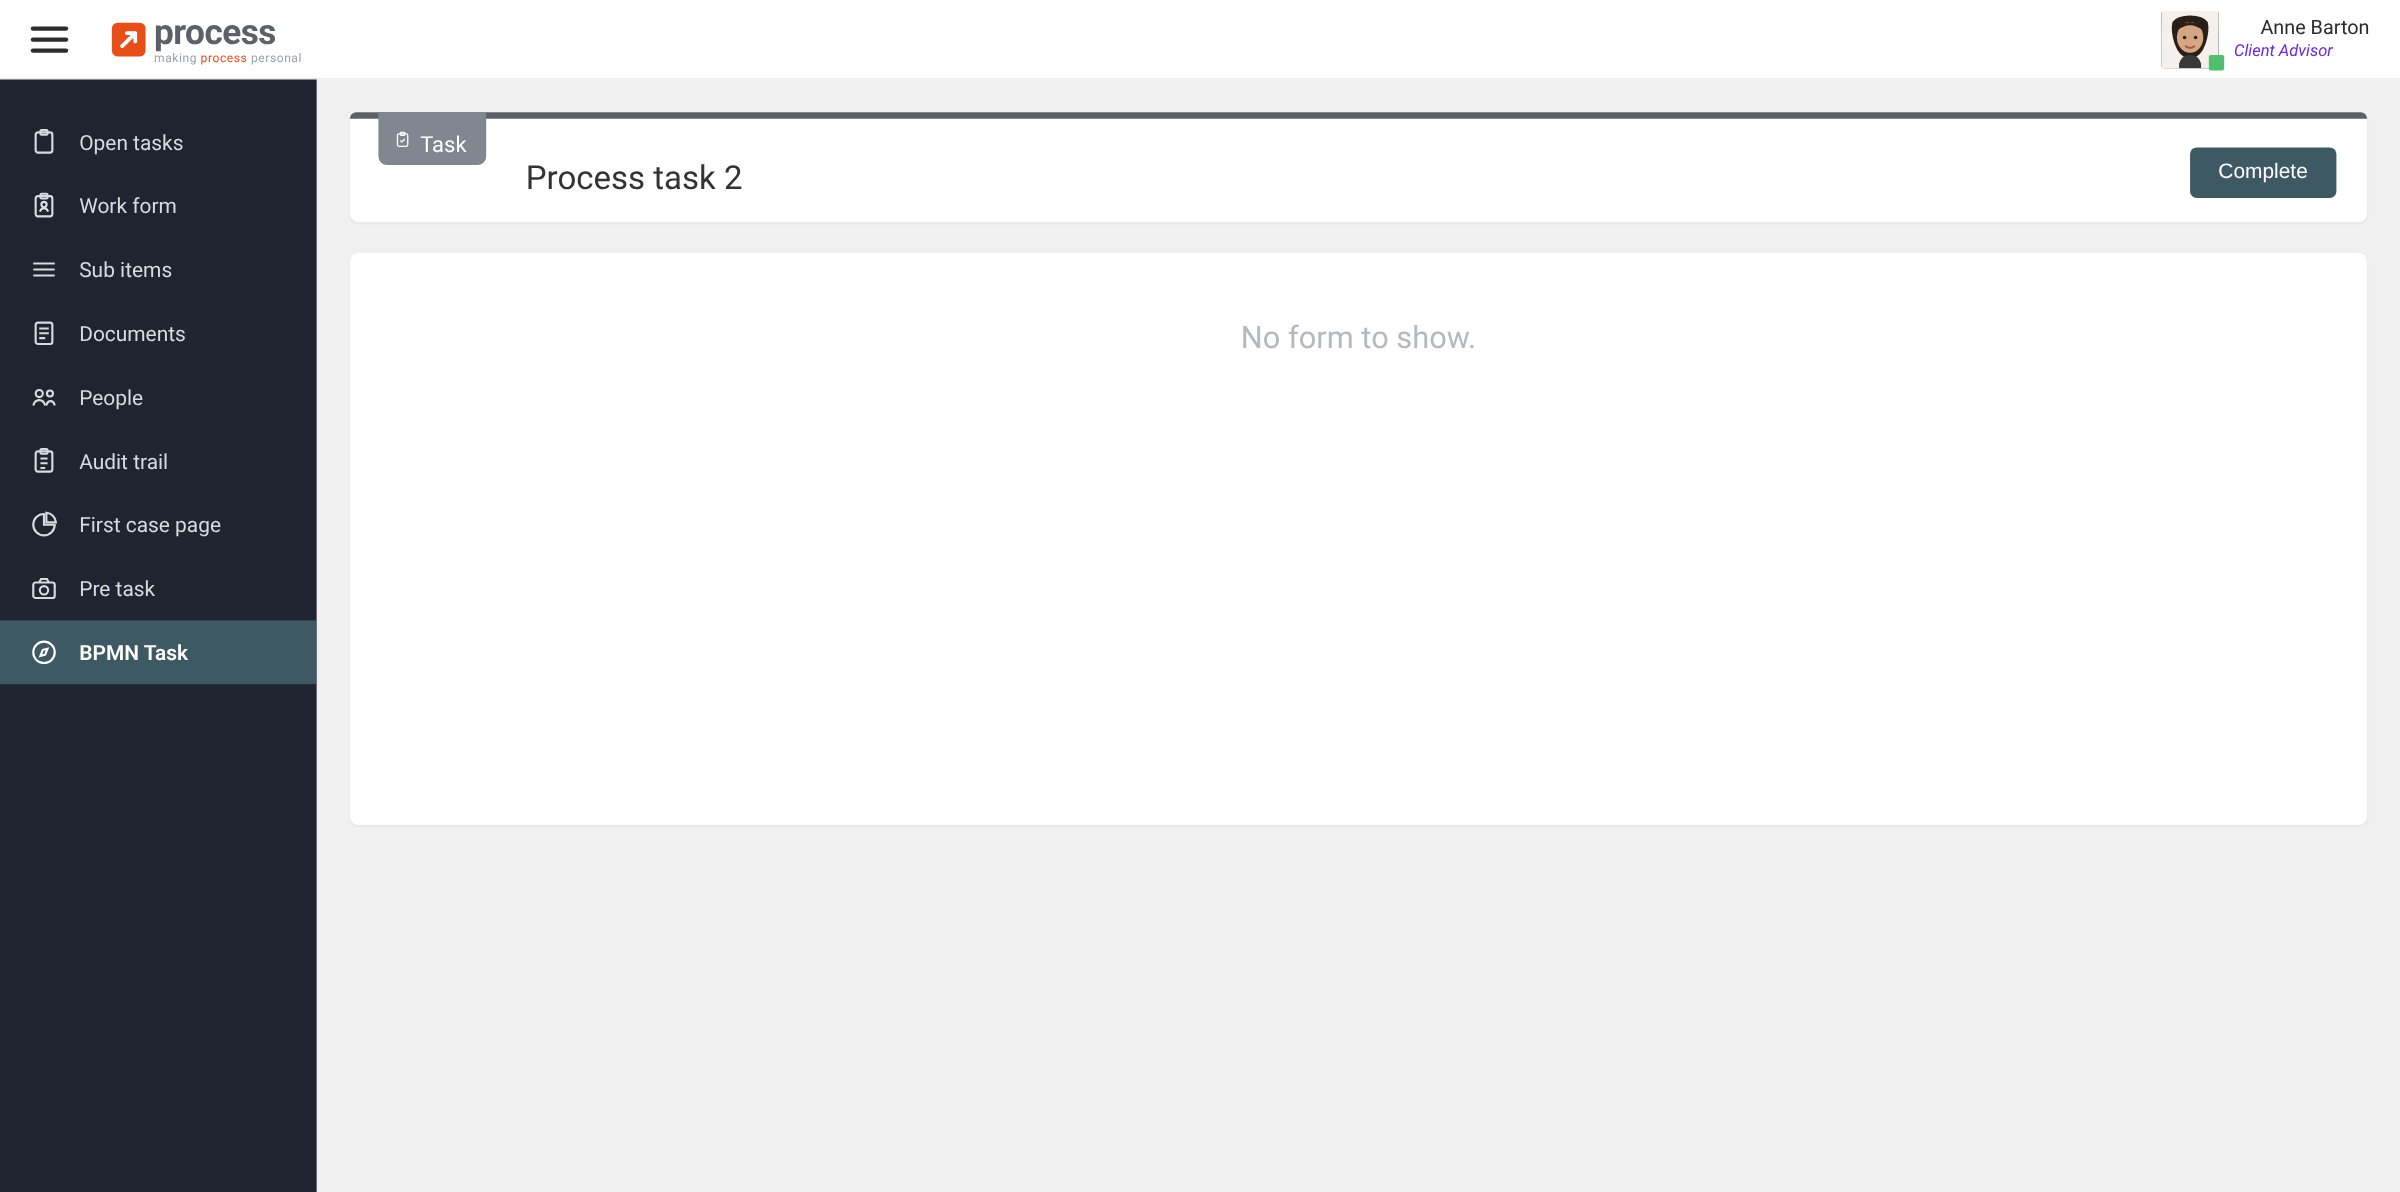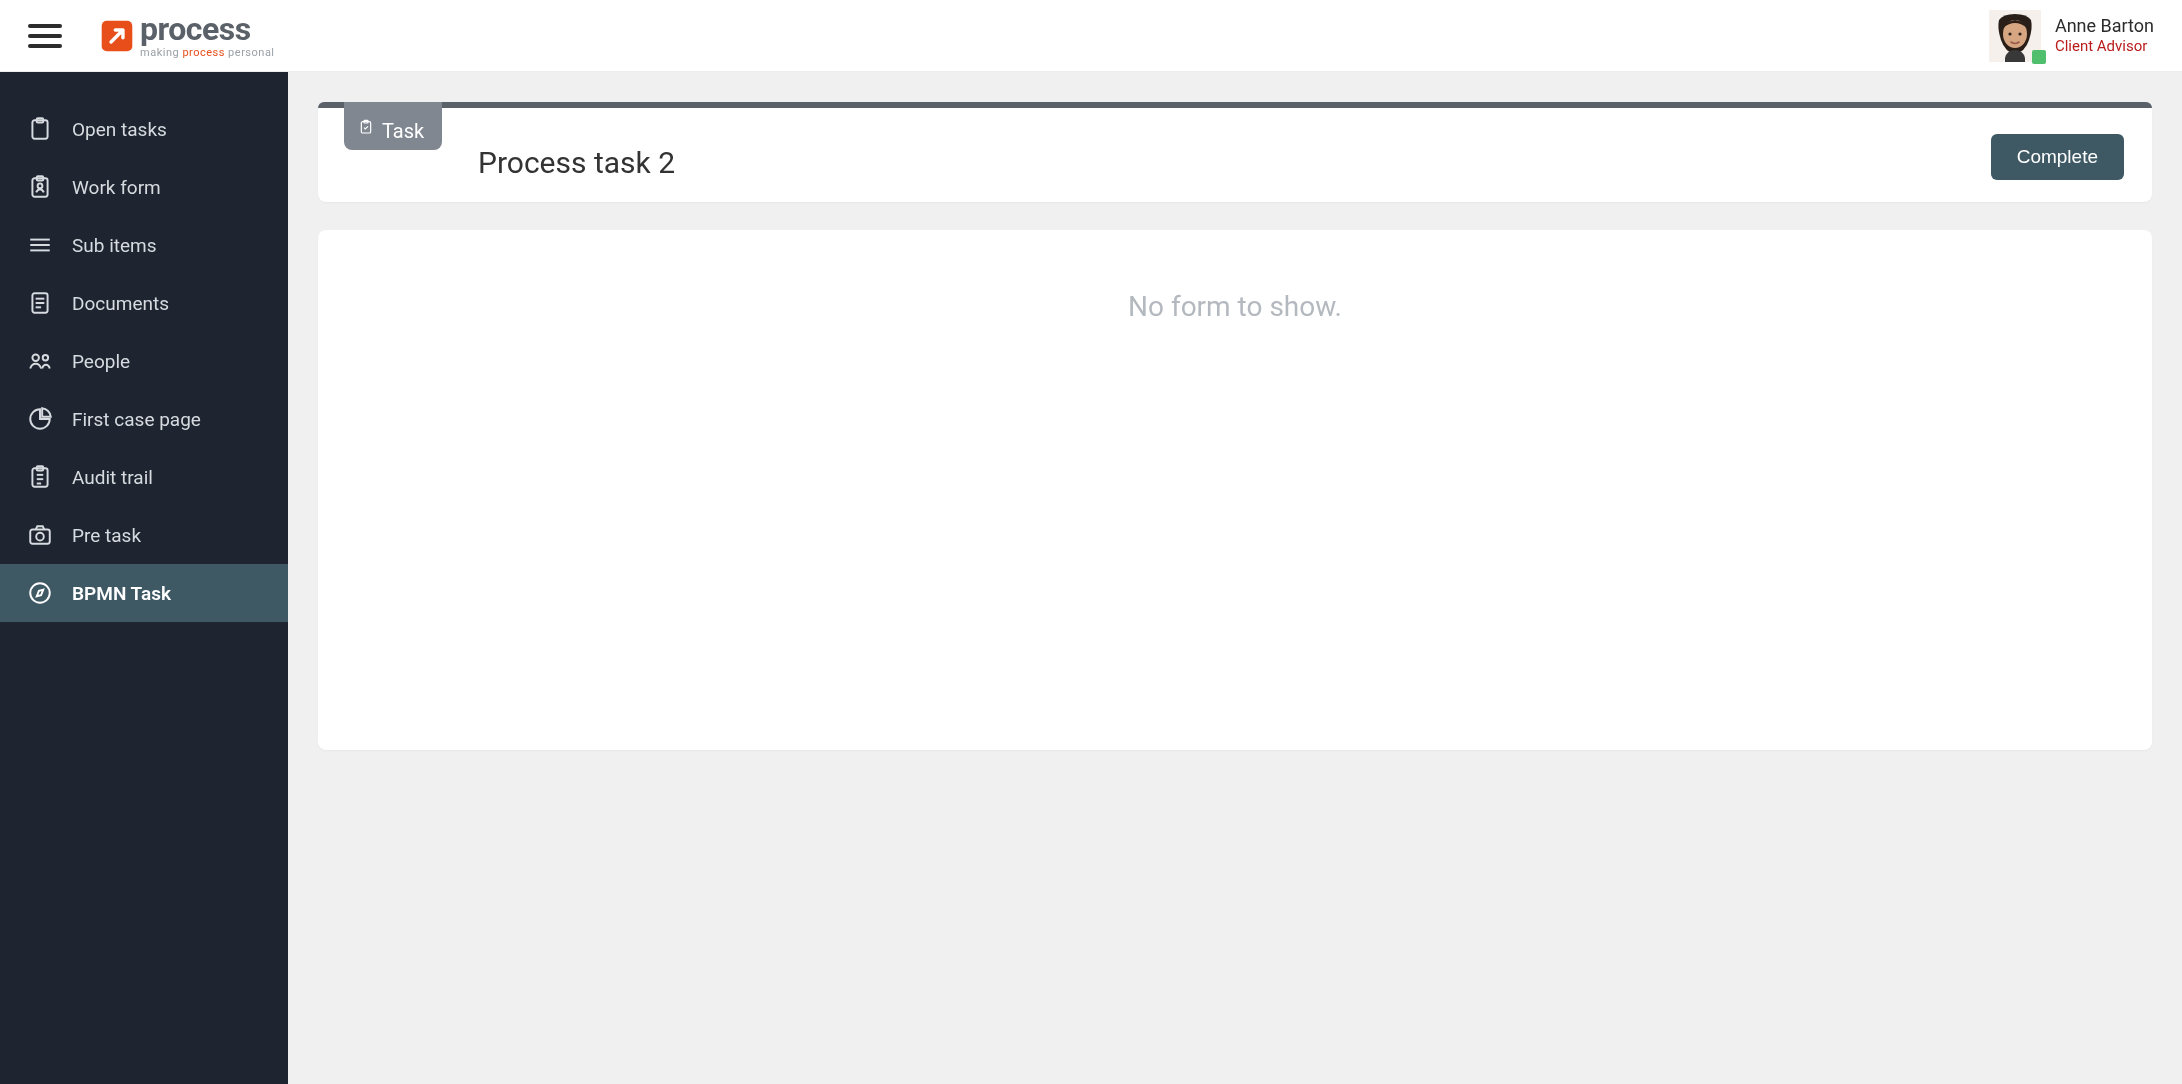--- a/index.html
+++ b/index.html
@@ -52,22 +52,22 @@
   .avatar {
     width: 52px; height: 52px; border-radius: 2px;
     background: linear-gradient(135deg, #6b4a3a 0%, #a87b63 40%, #2c2c2c 100%);
     position: relative;
   }
   .avatar .presence {
     position: absolute; bottom: -2px; right: -5px;
     width: 14px; height: 14px; background: #4fbf6e; border-radius: 2px;
   }
   .user-info { text-align: left; line-height: 1.25; }
-  .user-name { font-size: 18px; color: #2c2c2c; font-weight: 400; }
-  .user-role { font-size: 15px; color: #b91c1c; font-weight: 400; }
+  .user-name { font-size: 18px; color: #2c2c2c; font-weight: 400; margin-left: 24px; }
+  .user-role { font-size: 15px; color: #6d28d9; font-weight: 400; font-style: italic; }
 
   
   .body-wrap { flex: 1; display: flex; min-height: 0; }
 
   .sidebar {
     width: 288px;
     background: #1e2530;
     color: #d7dbe0;
     padding-top: 28px;
     flex-shrink: 0;
@@ -250,38 +250,38 @@
             <path d="M3 19c.8-3 3-4.5 5-4.5s4.2 1.5 5 4.5"></path>
             <path d="M14 19c.6-2.4 2-3.6 3.5-3.6s2.9 1.2 3.5 3.6"></path>
           </svg>
       </span>
       <span>People</span>
     </div>
 
     <div class="sidebar-item">
       <span class="icon">
         <svg viewBox="0 0 24 24">
-            <path d="M12 3v9h9a9 9 0 1 1-9-9z"></path>
-            <path d="M14 2a9 9 0 0 1 8 8h-8V2z"></path>
-          </svg>
-      </span>
-      <span>First case page</span>
-    </div>
-
-    <div class="sidebar-item">
-      <span class="icon">
-        <svg viewBox="0 0 24 24">
             <rect x="5" y="4" width="14" height="17" rx="2"></rect>
             <rect x="9" y="2" width="6" height="4" rx="1"></rect>
             <line x1="9" y1="10" x2="15" y2="10"></line>
             <line x1="9" y1="14" x2="15" y2="14"></line>
             <line x1="9" y1="18" x2="13" y2="18"></line>
           </svg>
       </span>
       <span>Audit trail</span>
+    </div>
+
+    <div class="sidebar-item">
+      <span class="icon">
+        <svg viewBox="0 0 24 24">
+            <path d="M12 3v9h9a9 9 0 1 1-9-9z"></path>
+            <path d="M14 2a9 9 0 0 1 8 8h-8V2z"></path>
+          </svg>
+      </span>
+      <span>First case page</span>
     </div>
 
     <div class="sidebar-item">
       <span class="icon">
         <svg viewBox="0 0 24 24">
             <rect x="3" y="7" width="18" height="13" rx="2"></rect>
             <path d="M8 7l1.5-3h5L16 7"></path>
             <circle cx="12" cy="13.5" r="3.5"></circle>
           </svg>
       </span>

